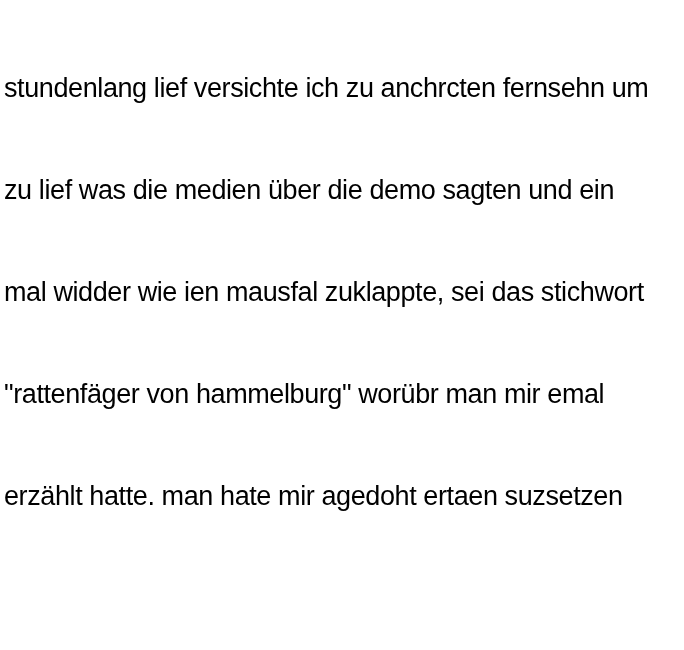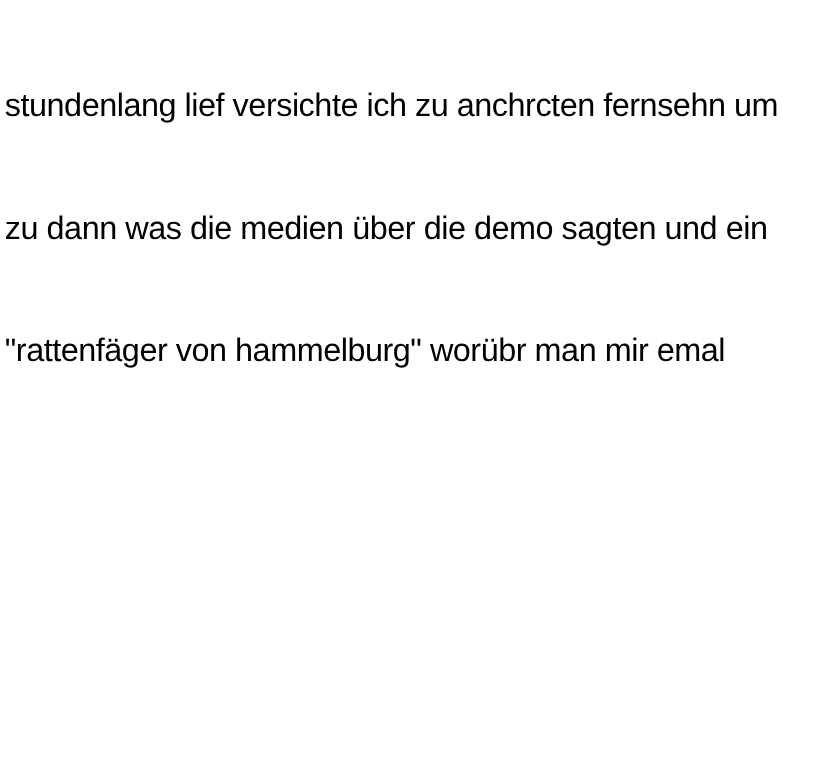--- a/index.html
+++ b/index.html
@@ -26,22 +26,24 @@
   }
   .text-line {
     height: 34px;
   }
 </style>
 </head>
 <body>
 
 <div class="text-block">
   <div class="text-line">stundenlang lief versichte ich zu anchrcten fernsehn um</div>
-  <div class="text-line">zu dann was die medien über die demo sagten und ein</div>
+  <div class="text-line">zu lief was die medien über die demo sagten und ein</div>
+  <div class="text-line">mal widder wie ien mausfal zuklappte, sei das stichwort</div>
   <div class="text-line">"rattenfäger von hammelburg" worübr man mir emal</div>
+  <div class="text-line">erzählt hatte. man hate mir agedoht ertaen suzsetzen</div>
   
   
   
   
   
   
   
   
   
   

